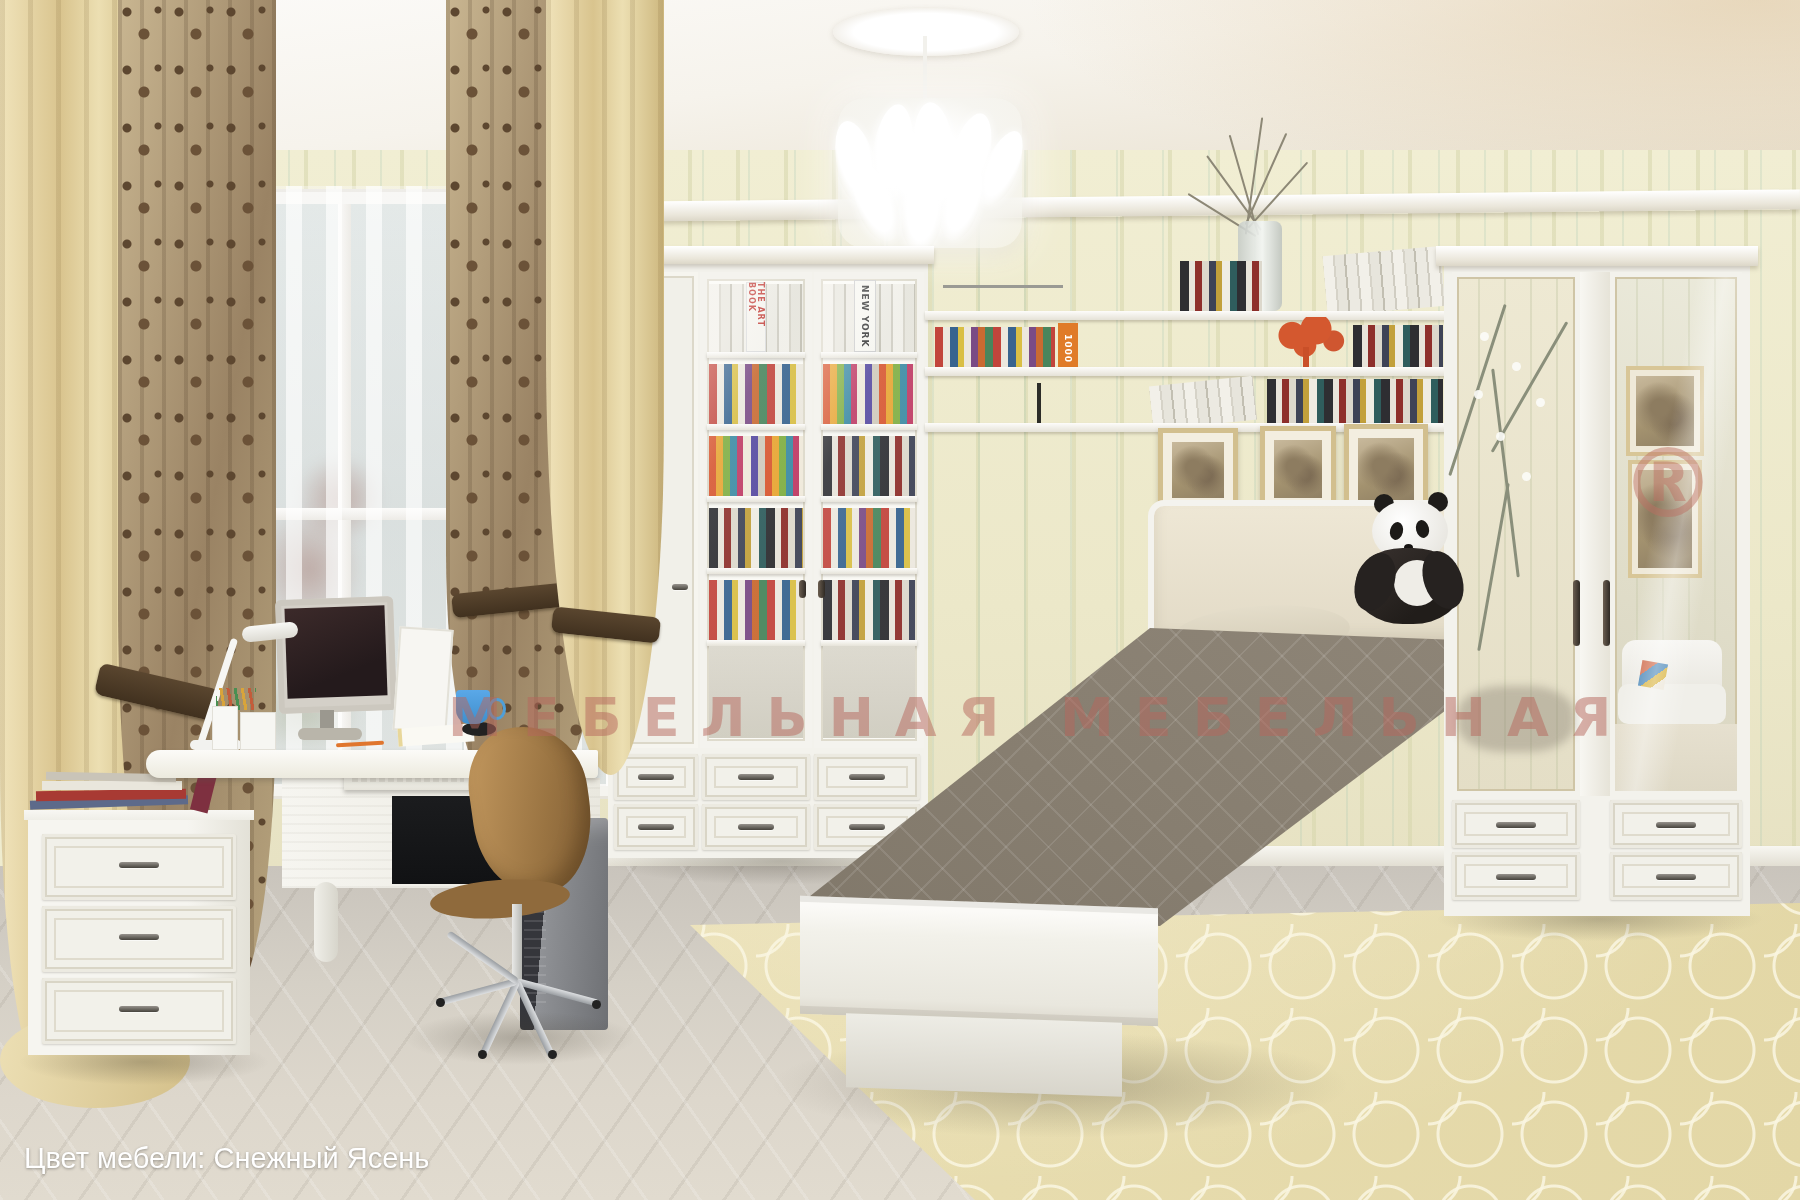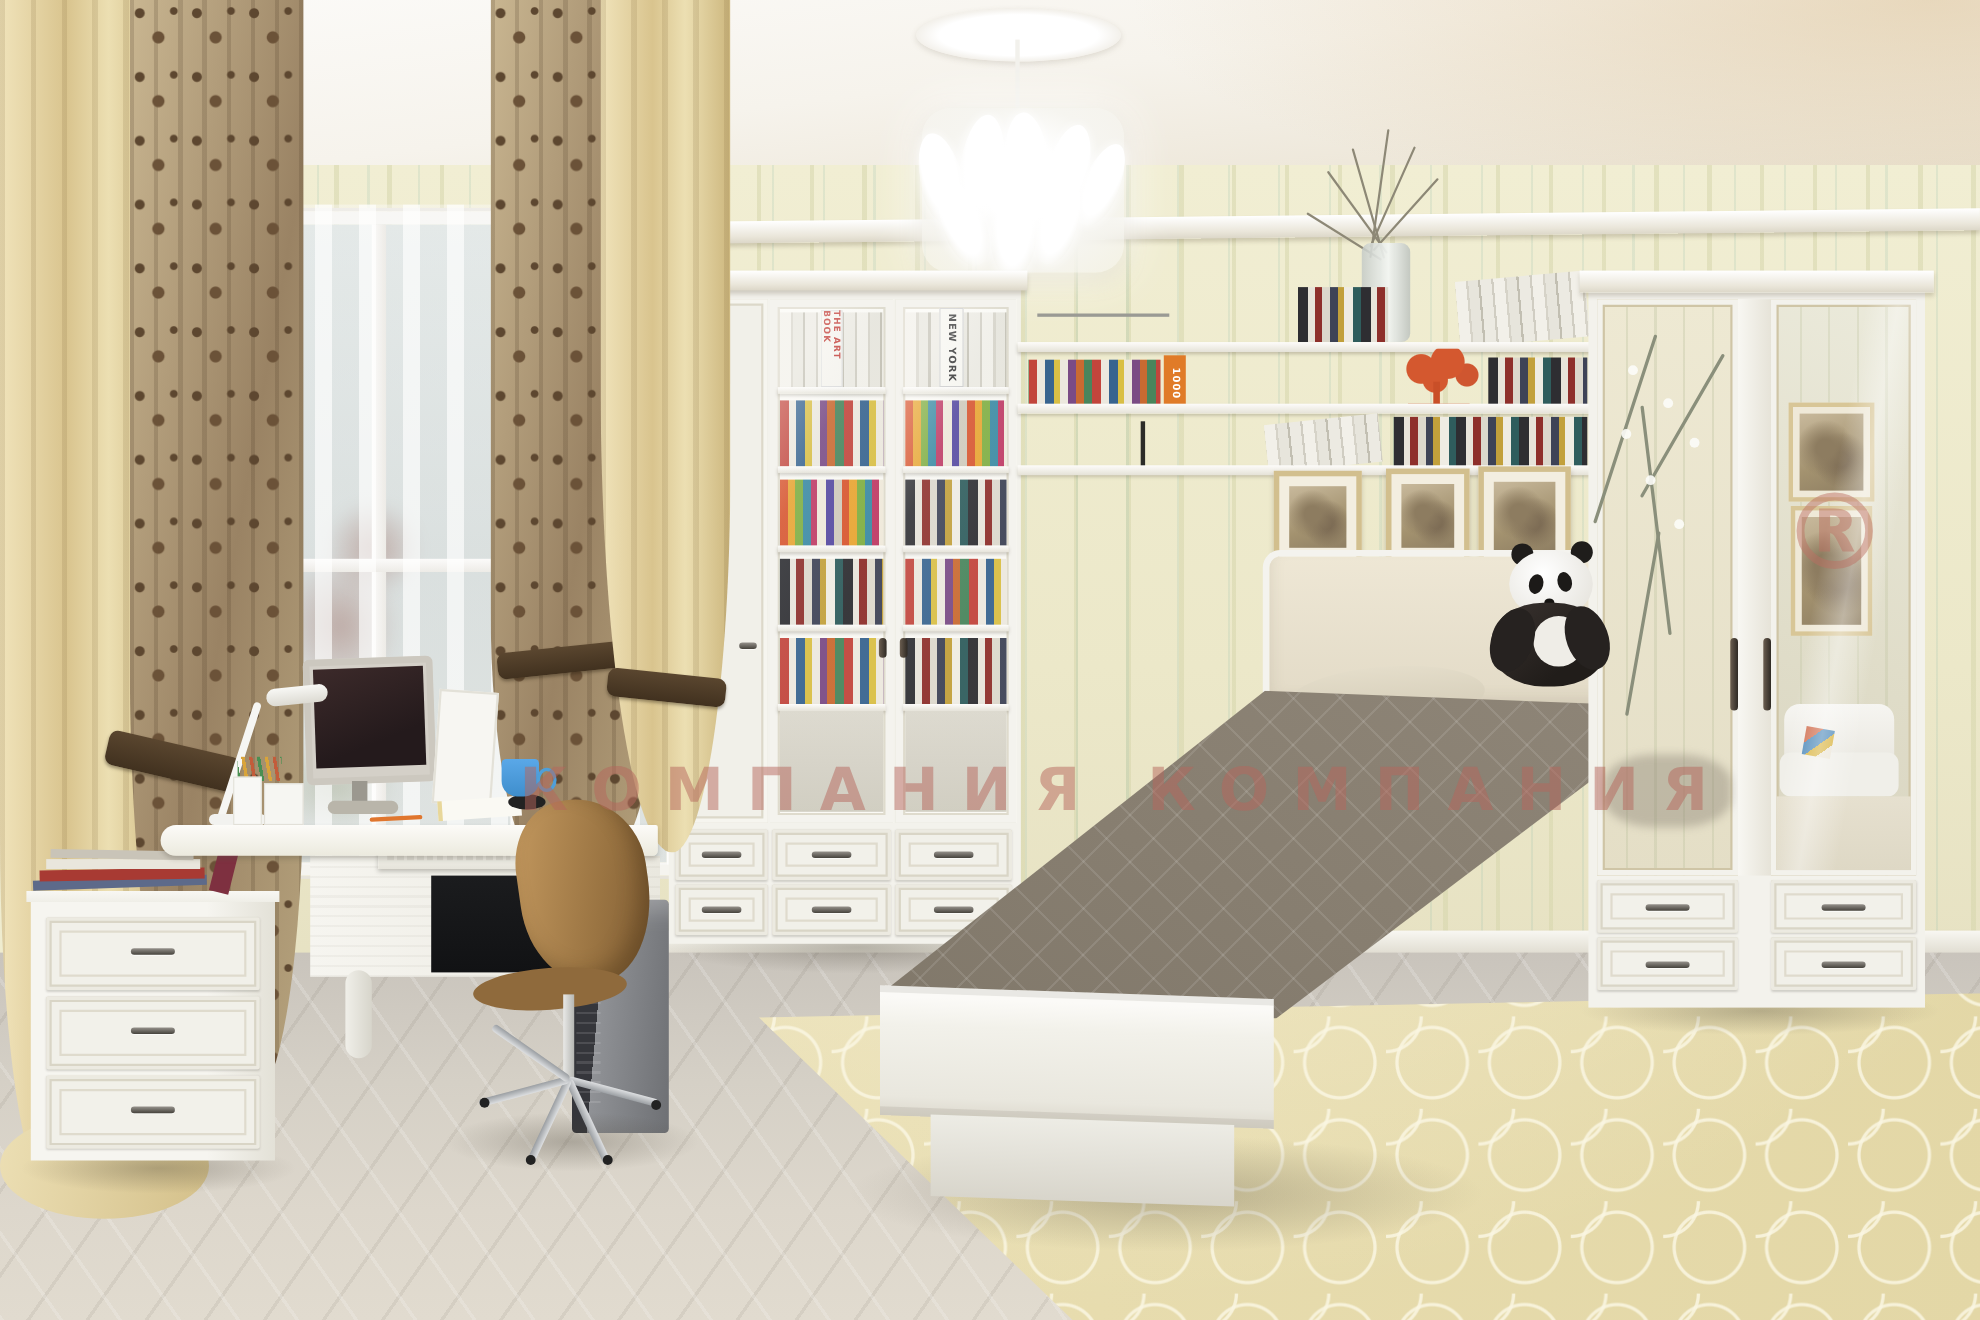--- a/index.html
+++ b/index.html
@@ -324,16 +324,17 @@
   <div class="e spk" style="left:517px;top:978px;transform:rotate(65deg);z-index:7;"></div>
   <div class="e spk" style="left:517px;top:978px;transform:rotate(115deg);z-index:7;"></div>
   <div class="e spk" style="left:517px;top:978px;transform:rotate(165deg);z-index:7;"></div>
   <div class="e spk" style="left:517px;top:978px;transform:rotate(215deg);z-index:7;"></div>
   <div class="e caster" style="left:592px;top:1000px;z-index:7;"></div>
   <div class="e caster" style="left:548px;top:1050px;z-index:7;"></div>
   <div class="e caster" style="left:478px;top:1050px;z-index:7;"></div>
   <div class="e caster" style="left:436px;top:998px;z-index:7;"></div>
 
   <div class="e wm-reg" style="left:1620px;top:436px;z-index:9;">®</div>
-  <div class="e wm-sub" style="left:448px;top:686px;width:1150px;z-index:9;">КОМПАНИЯ КОМПАНИЯ</div>
-
+  <div class="e wm-sub" style="left:448px;top:686px;width:1150px;z-index:9;">МЕБЕЛЬНАЯ МЕБЕЛЬНАЯ</div>
+
+  <div class="e caption" style="left:24px;top:1142px;z-index:10;">Цвет мебели: Снежный Ясень</div>
 
 </div>
 
 </body></html>

